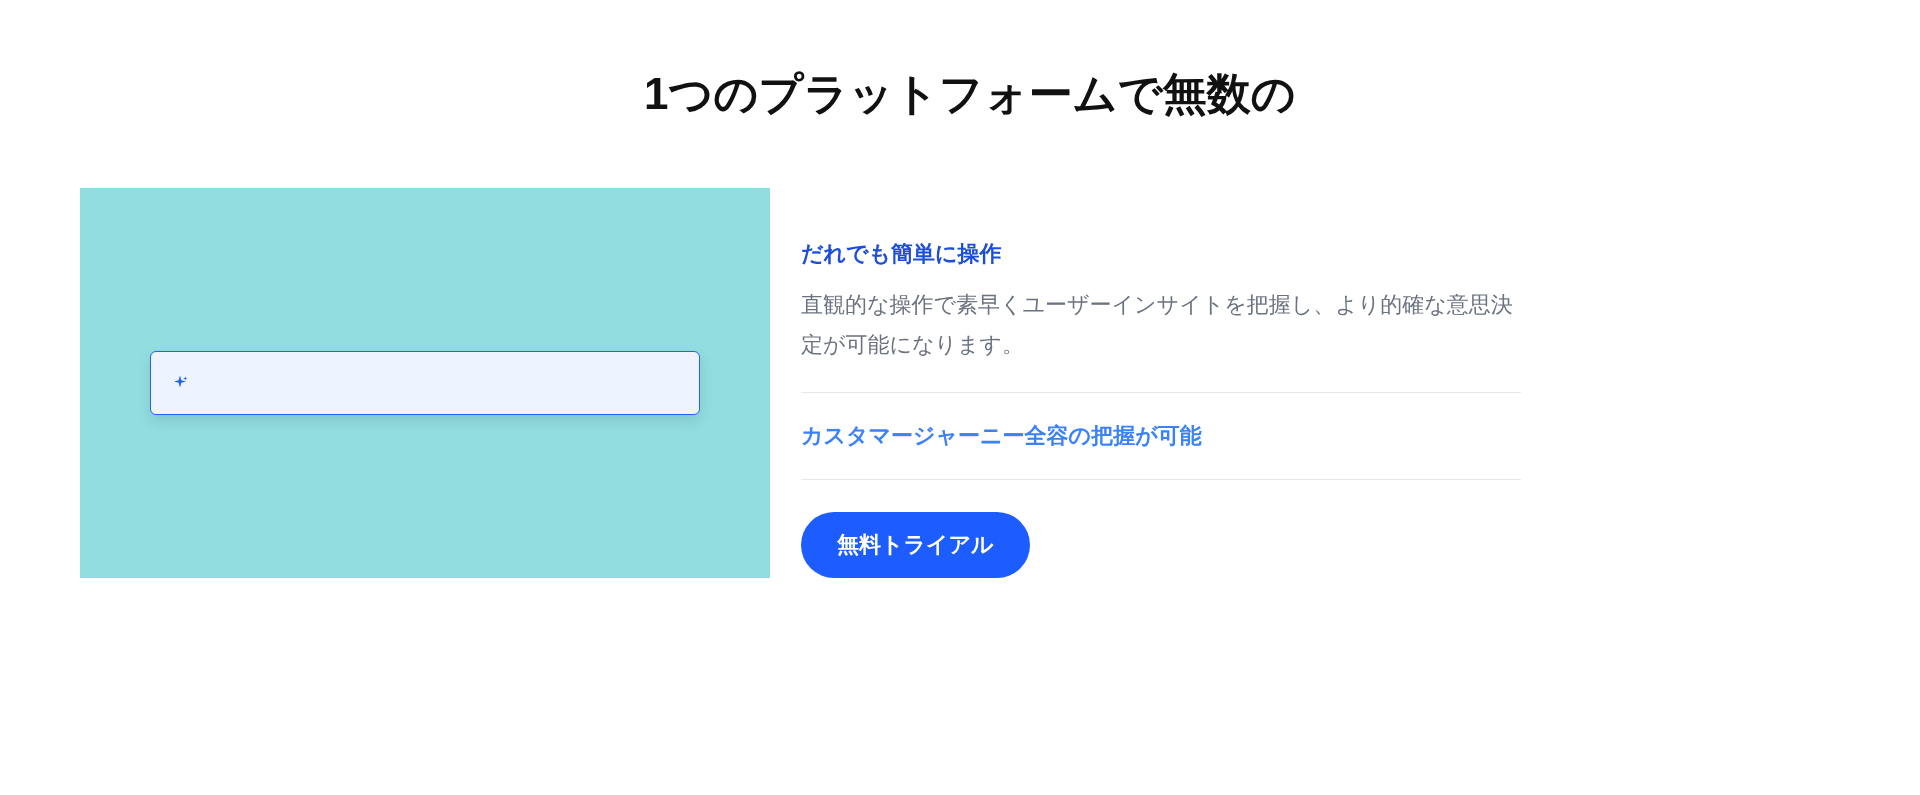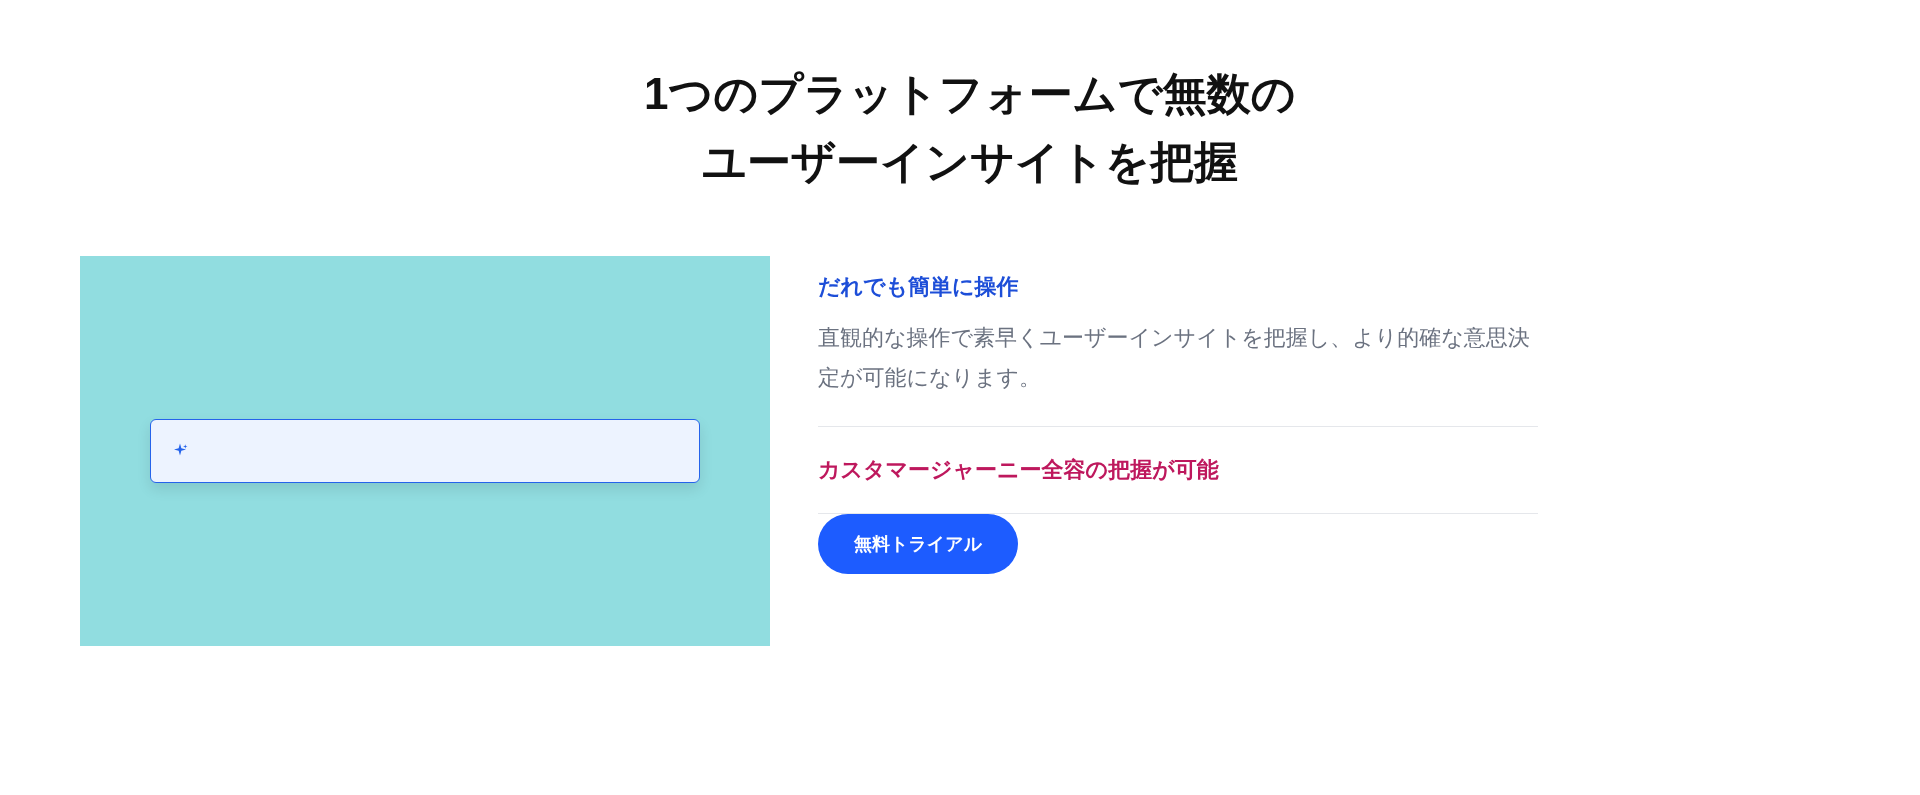--- a/index.html
+++ b/index.html
@@ -23,23 +23,23 @@
       text-align: center;
       font-size: 44px;
       font-weight: 600;
       line-height: 1.55;
       color: #111111;
       margin-bottom: 60px;
       padding-left: 20px;
     }
     .content-row {
       display: flex;
-      gap: 48px;
+      gap: 31px;
       padding: 0 80px;
-      align-items: flex-start;
+      align-items: flex-end;
     }
     .illustration-panel {
       width: 690px;
       height: 390px;
       background: #91dde0;
       display: flex;
       align-items: center;
       justify-content: center;
       flex-shrink: 0;
     }
@@ -69,52 +69,52 @@
     .accordion-item {
       border-bottom: 1px solid #e5e7eb;
       padding: 28px 0;
     }
     .accordion-item.expanded {
       padding-top: 8px;
     }
     .accordion-title {
       font-size: 22px;
       font-weight: 700;
-      color: #be185d;
+      color: #3b82f6;
       cursor: pointer;
     }
     .accordion-item.expanded .accordion-title {
       color: #1d4ed8;
     }
     .accordion-body {
       margin-top: 16px;
       font-size: 22px;
       line-height: 1.8;
       color: #6b7280;
       font-weight: 400;
     }
     .cta-button {
+      margin-top: 32px;
       background: #1d5cff;
       color: #ffffff;
-      font-size: 18px;
+      font-size: 22px;
       font-weight: 700;
       border: none;
       border-radius: 999px;
       padding: 18px 36px;
       cursor: pointer;
     }
   </style>
 </head>
 <body>
 
 <div class="container">
 
   <h1 class="headline">
     <span>1つのプラットフォームで無数の</span><br>
-    <span>ユーザーインサイトを把握</span>
   </h1>
 
   <div class="content-row">
 
     <div class="illustration-panel">
       <div class="search-box">
         <span class="sparkle-icon">
           <svg viewBox="0 0 24 24" width="18" height="18" fill="#2563eb">
             <path d="M12 2 L13.8 8.2 L20 10 L13.8 11.8 L12 18 L10.2 11.8 L4 10 L10.2 8.2 Z"></path>
             <path d="M19 3 L19.7 5.3 L22 6 L19.7 6.7 L19 9 L18.3 6.7 L16 6 L18.3 5.3 Z"></path>

